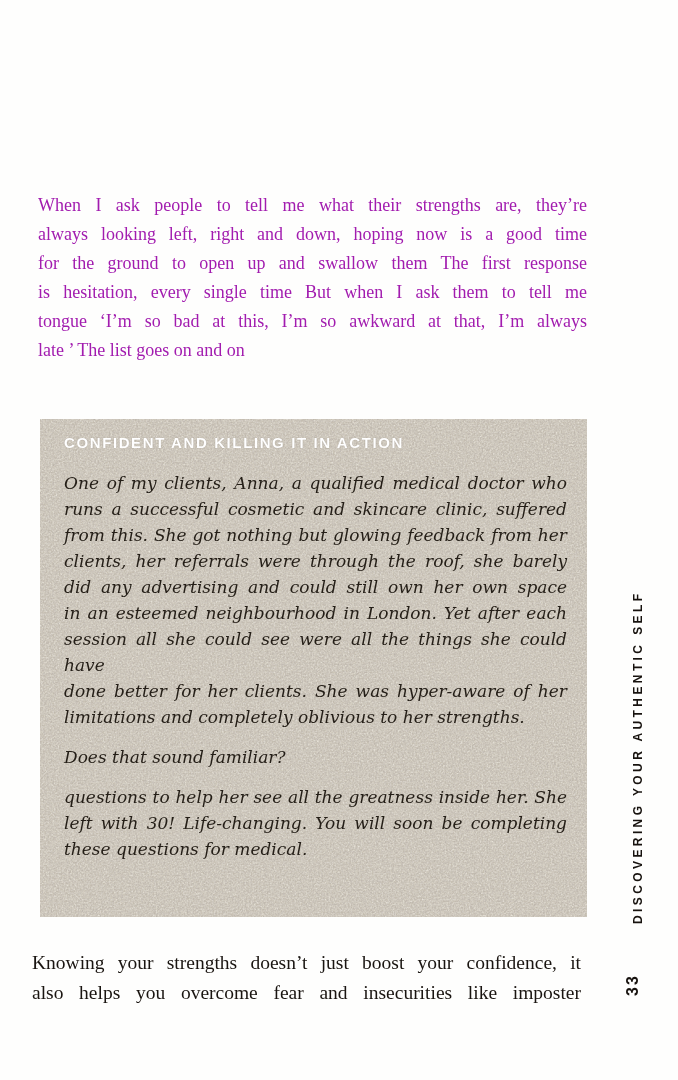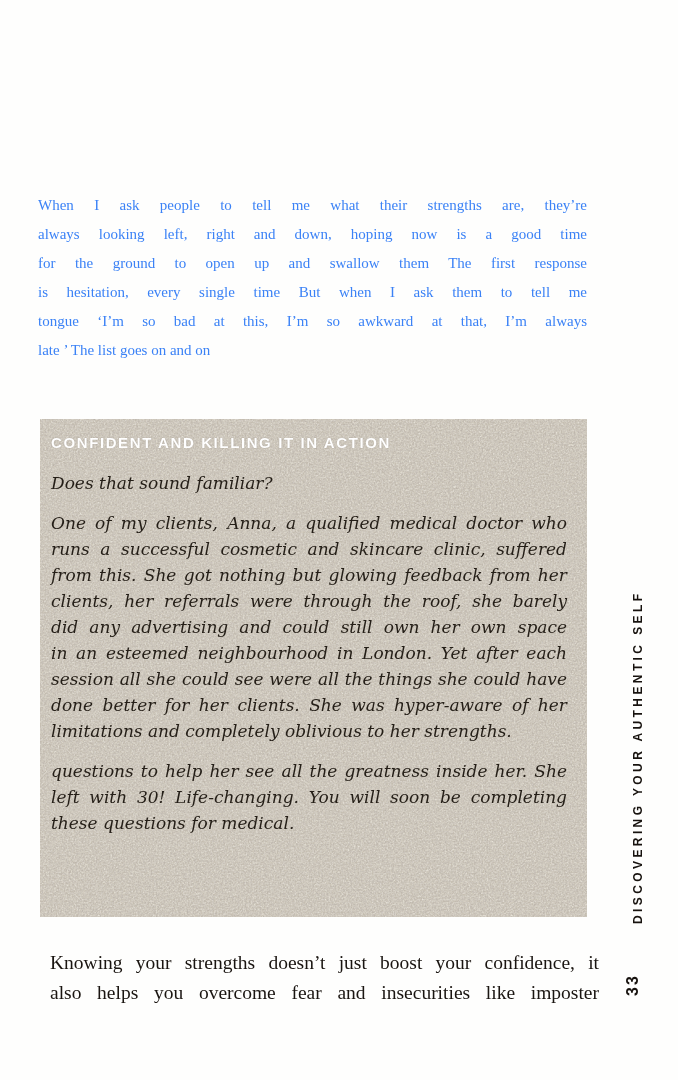--- a/index.html
+++ b/index.html
@@ -21,38 +21,38 @@
     text-align: justify;
     text-align-last: justify;
     white-space: normal;
   }
   .jlines > div:last-child { text-align-last: left; }
   .jlines.cont > div:last-child { text-align-last: justify; }
 
   .intro {
     position: absolute;
     left: 38px; top: 191px; width: 549px;
-    font-size: 15px; line-height: 29px;
-    color: #3b82f6;
+    font-size: 18px; line-height: 29px;
+    color: #a21caf;
   }
 
   .callout {
     position: absolute;
     left: 40px; top: 419px;
     width: 547px; height: 498px;
     background: #c9c2b4;
   }
   .callout .texture {
     position: absolute; left: 0; top: 0;
     width: 100%; height: 100%;
     display: block;
   }
   .callout .content {
     position: relative;
-    padding: 15px 20px 0 11px;
+    padding: 15px 20px 0 24px;
   }
   .callout-header {
     font-family: "Liberation Sans", sans-serif;
     font-weight: bold;
     font-size: 15px;
     letter-spacing: 1.6px;
     color: #ffffff;
     margin: 0 0 19px 0;
     text-shadow: 0 0 1px rgba(120,110,100,0.5);
   }
@@ -60,21 +60,21 @@
     font-family: "DejaVu Serif", serif;
     font-style: italic;
     font-size: 17px;
     line-height: 26px;
     color: #241e17;
     margin: 0 0 14px 0;
   }
 
   .closing {
     position: absolute;
-    left: 50px; top: 948px; width: 549px;
+    left: 32px; top: 948px; width: 549px;
     font-size: 19.5px; line-height: 29.5px;
     color: #1a1511;
   }
 
   .sidebar-vertical {
     position: absolute;
     left: 631px; top: 568px; height: 356px;
     writing-mode: vertical-rl;
     transform: rotate(180deg);
     font-family: "Liberation Sans", sans-serif;
@@ -120,32 +120,32 @@
         <feTurbulence type="fractalNoise" baseFrequency="0.62" numOctaves="3" seed="42" stitchTiles="stitch"></feTurbulence>
         <feColorMatrix type="matrix" values="0 0 0 0 0.93  0 0 0 0 0.91  0 0 0 0 0.85  0.8 0.8 0.8 0 -0.85"></feColorMatrix>
       </filter>
       <rect width="100%" height="100%" fill="#c9c2b4"></rect>
       <rect width="100%" height="100%" filter="url(#spkLight)" opacity="0.75"></rect>
       <rect width="100%" height="100%" filter="url(#spkDark)" opacity="0.55"></rect>
     </svg>
     <div class="content">
       <div class="callout-header">CONFIDENT AND KILLING IT IN ACTION</div>
       <div class="cpara jlines">
-          <div>Does that sound familiar?</div>
-        </div>
-      <div class="cpara jlines">
           <div>One of my clients, Anna, a qualified medical doctor who</div>
           <div>runs a successful cosmetic and skincare clinic, suffered</div>
           <div>from this. She got nothing but glowing feedback from her</div>
           <div>clients, her referrals were through the roof, she barely</div>
           <div>did any advertising and could still own her own space</div>
           <div>in an esteemed neighbourhood in London. Yet after each</div>
           <div>session all she could see were all the things she could have</div>
           <div>done better for her clients. She was hyper-aware of her</div>
           <div>limitations and completely oblivious to her strengths.</div>
+        </div>
+      <div class="cpara jlines">
+          <div>Does that sound familiar?</div>
         </div>
       <div class="cpara jlines">
           <div>questions to help her see all the greatness inside her. She</div>
           <div>left with 30! Life-changing. You will soon be completing</div>
           <div>these questions for medical.</div>
         </div>
     </div>
   </div>
 
   <div class="closing jlines cont">

